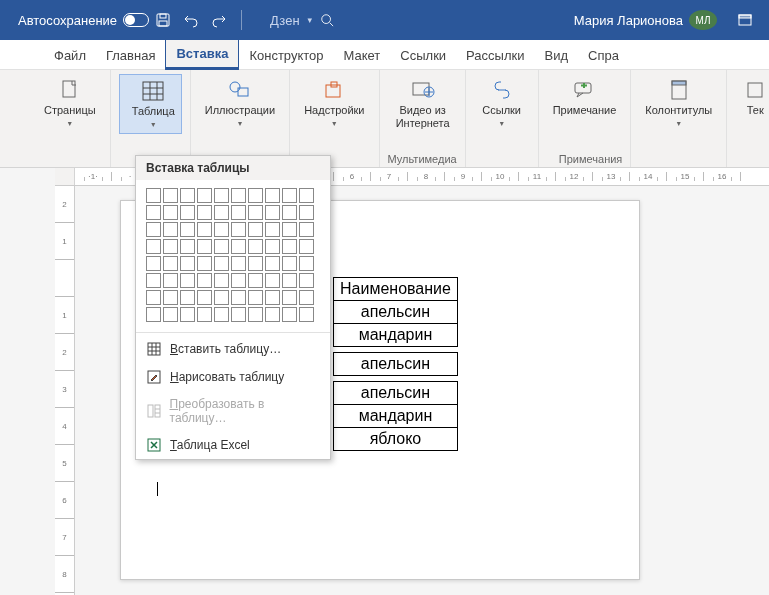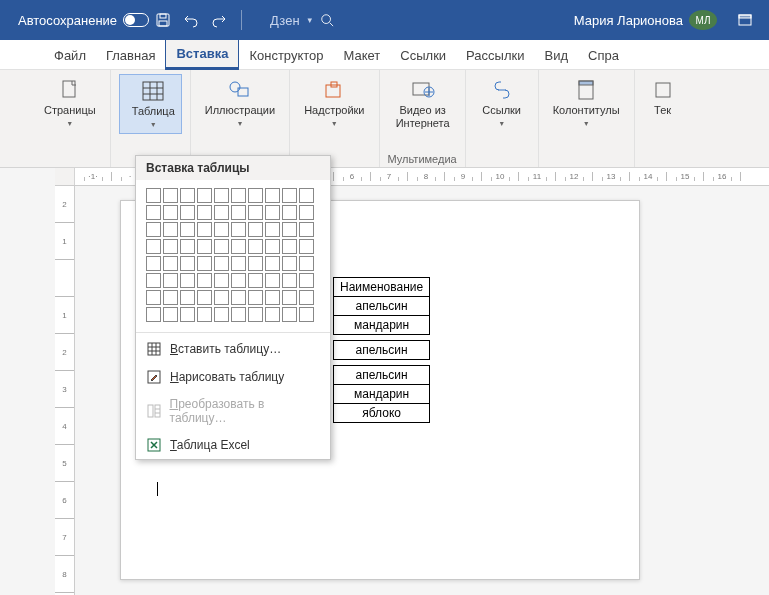--- a/index.html
+++ b/index.html
@@ -35,21 +35,21 @@
 .ruler-h .ticks { flex: 1; display: flex; }
 .ruler-h .tick { width: 37px; text-align: center; border-right: 1px solid #bbb; position: relative; }
 .ruler-h .tick::before, .ruler-h .tick::after { content:""; position:absolute; width:1px; height:4px; background:#bbb; bottom:0; }
 .ruler-h .tick::before { left: 25%; } .ruler-h .tick::after { left: 75%; }
 
 .ruler-v { position: absolute; left: 55px; top: 186px; bottom: 0; width: 20px; background: #fff; border-right: 1px solid #ccc; font-size: 8px; color: #777; }
 .ruler-v .vtick { height: 37px; text-align: center; border-bottom: 1px solid #bbb; display: flex; align-items: center; justify-content: center; }
 
 .page { position: absolute; left: 120px; top: 200px; width: 520px; height: 380px; background: #fff; border: 1px solid #c8c8c8; box-shadow: 0 1px 4px rgba(0,0,0,0.15); }
 
-.doctable { position: absolute; left: 333px; top: 277px; border-collapse: collapse; font-size: 12px; }
+.doctable { position: absolute; left: 333px; top: 277px; border-collapse: collapse; font-size: 16px; }
 .doctable td { border: 1px solid #000; padding: 2px 6px; text-align: center; min-width: 85px; }
 .doctable .gap td { border: none; height: 6px; padding: 0; }
 
 .cursor-caret { position:absolute; left: 157px; top: 482px; width:1px; height:14px; background:#000; }
 
 .dd { position: absolute; left: 135px; top: 155px; width: 196px; background: #fff; border: 1px solid #c6c6c6; box-shadow: 2px 2px 6px rgba(0,0,0,0.25); font-size: 12px; z-index: 50; }
 .dd .hdr { background: #f3f2f1; padding: 5px 10px; font-weight: 600; color: #333; }
 .dd .grid { padding: 8px 10px; display: grid; grid-template-columns: repeat(10, 15px); grid-template-rows: repeat(8, 15px); gap: 2px; }
 .dd .cell { border: 1px solid #888; background: #fff; cursor: pointer; }
 .dd .sep2 { height: 1px; background: #e1e1e1; margin: 2px 0; }
@@ -205,20 +205,36 @@
         <div class="ic">
             <svg width="22" height="18" viewBox="0 0 22 18" fill="none" stroke="#3a76c4">
               <path d="M8 9a4 4 0 0 1 0-8h2M14 9a4 4 0 0 1 0 8h-2M7 9h8"></path>
             </svg>
           </div>
         <div class="lbl">Ссылки</div>
         <div class="chev">▾</div>
       </div>
     </div>
     <div class="gname">&nbsp;</div>
+  </div>
+  <div class="group">
+    <div class="buttons">
+      <div class="rbtn">
+        <div class="ic">
+            <svg width="22" height="18" viewBox="0 0 22 18" fill="none" stroke="#666">
+              <rect x="2" y="2" width="16" height="10" rx="2"></rect>
+              <path d="M6 12l-2 4 6-4"></path>
+              <line x1="11" y1="2" x2="11" y2="7" stroke="#4a9c4a" stroke-width="2"></line>
+              <line x1="8" y1="4.5" x2="14" y2="4.5" stroke="#4a9c4a" stroke-width="2"></line>
+            </svg>
+          </div>
+        <div class="lbl">Примечание</div>
+      </div>
+    </div>
+    <div class="gname">Примечания</div>
   </div>
   <div class="group">
     <div class="buttons">
       <div class="rbtn">
         <div class="ic">
             <svg width="20" height="22" viewBox="0 0 20 22" fill="none" stroke="#666">
               <rect x="3" y="2" width="14" height="18"></rect>
               <rect x="3" y="2" width="14" height="4" fill="#3a76c4" fill-opacity="0.4"></rect>
             </svg>
           </div>

